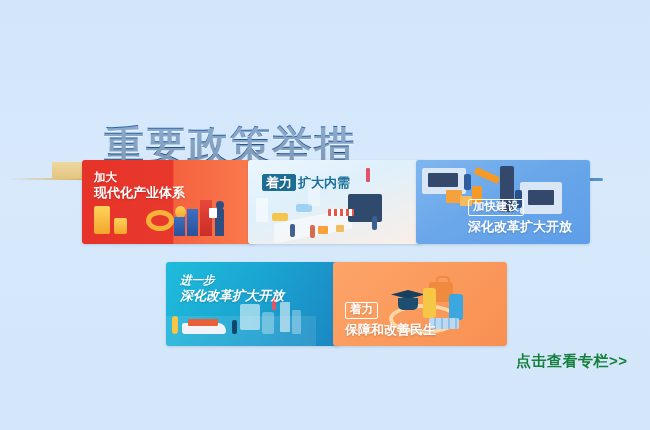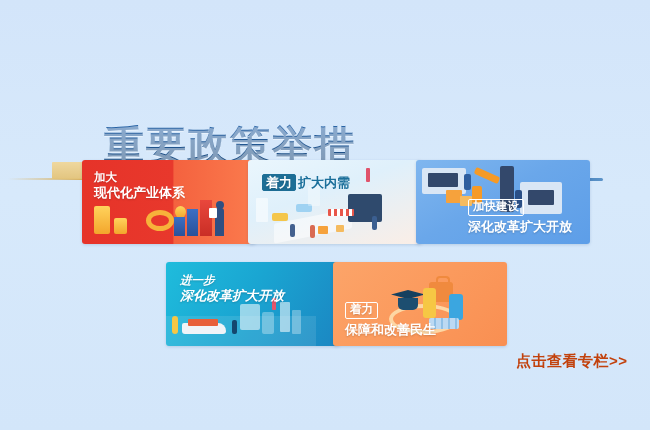--- a/index.html
+++ b/index.html
@@ -91,21 +91,21 @@
   .cyl{background:#f6c744;border-radius:3px;}
   .bottle{background:#3ba6e0;border-radius:3px;}
   .road{background:rgba(255,255,255,.5);}
   .car{background:#f4c64b;border-radius:2px;}
   .car2{background:#9fd2f2;border-radius:2px;}
   .stall{background:#2f4a6d;}
   .stripe{background:repeating-linear-gradient(90deg,#e8564a 0 3px,#fff 3px 6px);}
 
   
   .cta{position:absolute;left:516px;top:352px;font-size:15px;font-weight:bold;
-       color:#c2410c;letter-spacing:.5px;cursor:pointer;white-space:nowrap;}
+       color:#15803d;letter-spacing:.5px;cursor:pointer;white-space:nowrap;}
 </style>
 </head>
 <body>
 
 <div class="banner">
 
   <div class="title-area">
     <div class="gold-rule"></div>
     <div class="gold-bar"></div>
     <div class="t-line1">重要政策举措</div>

